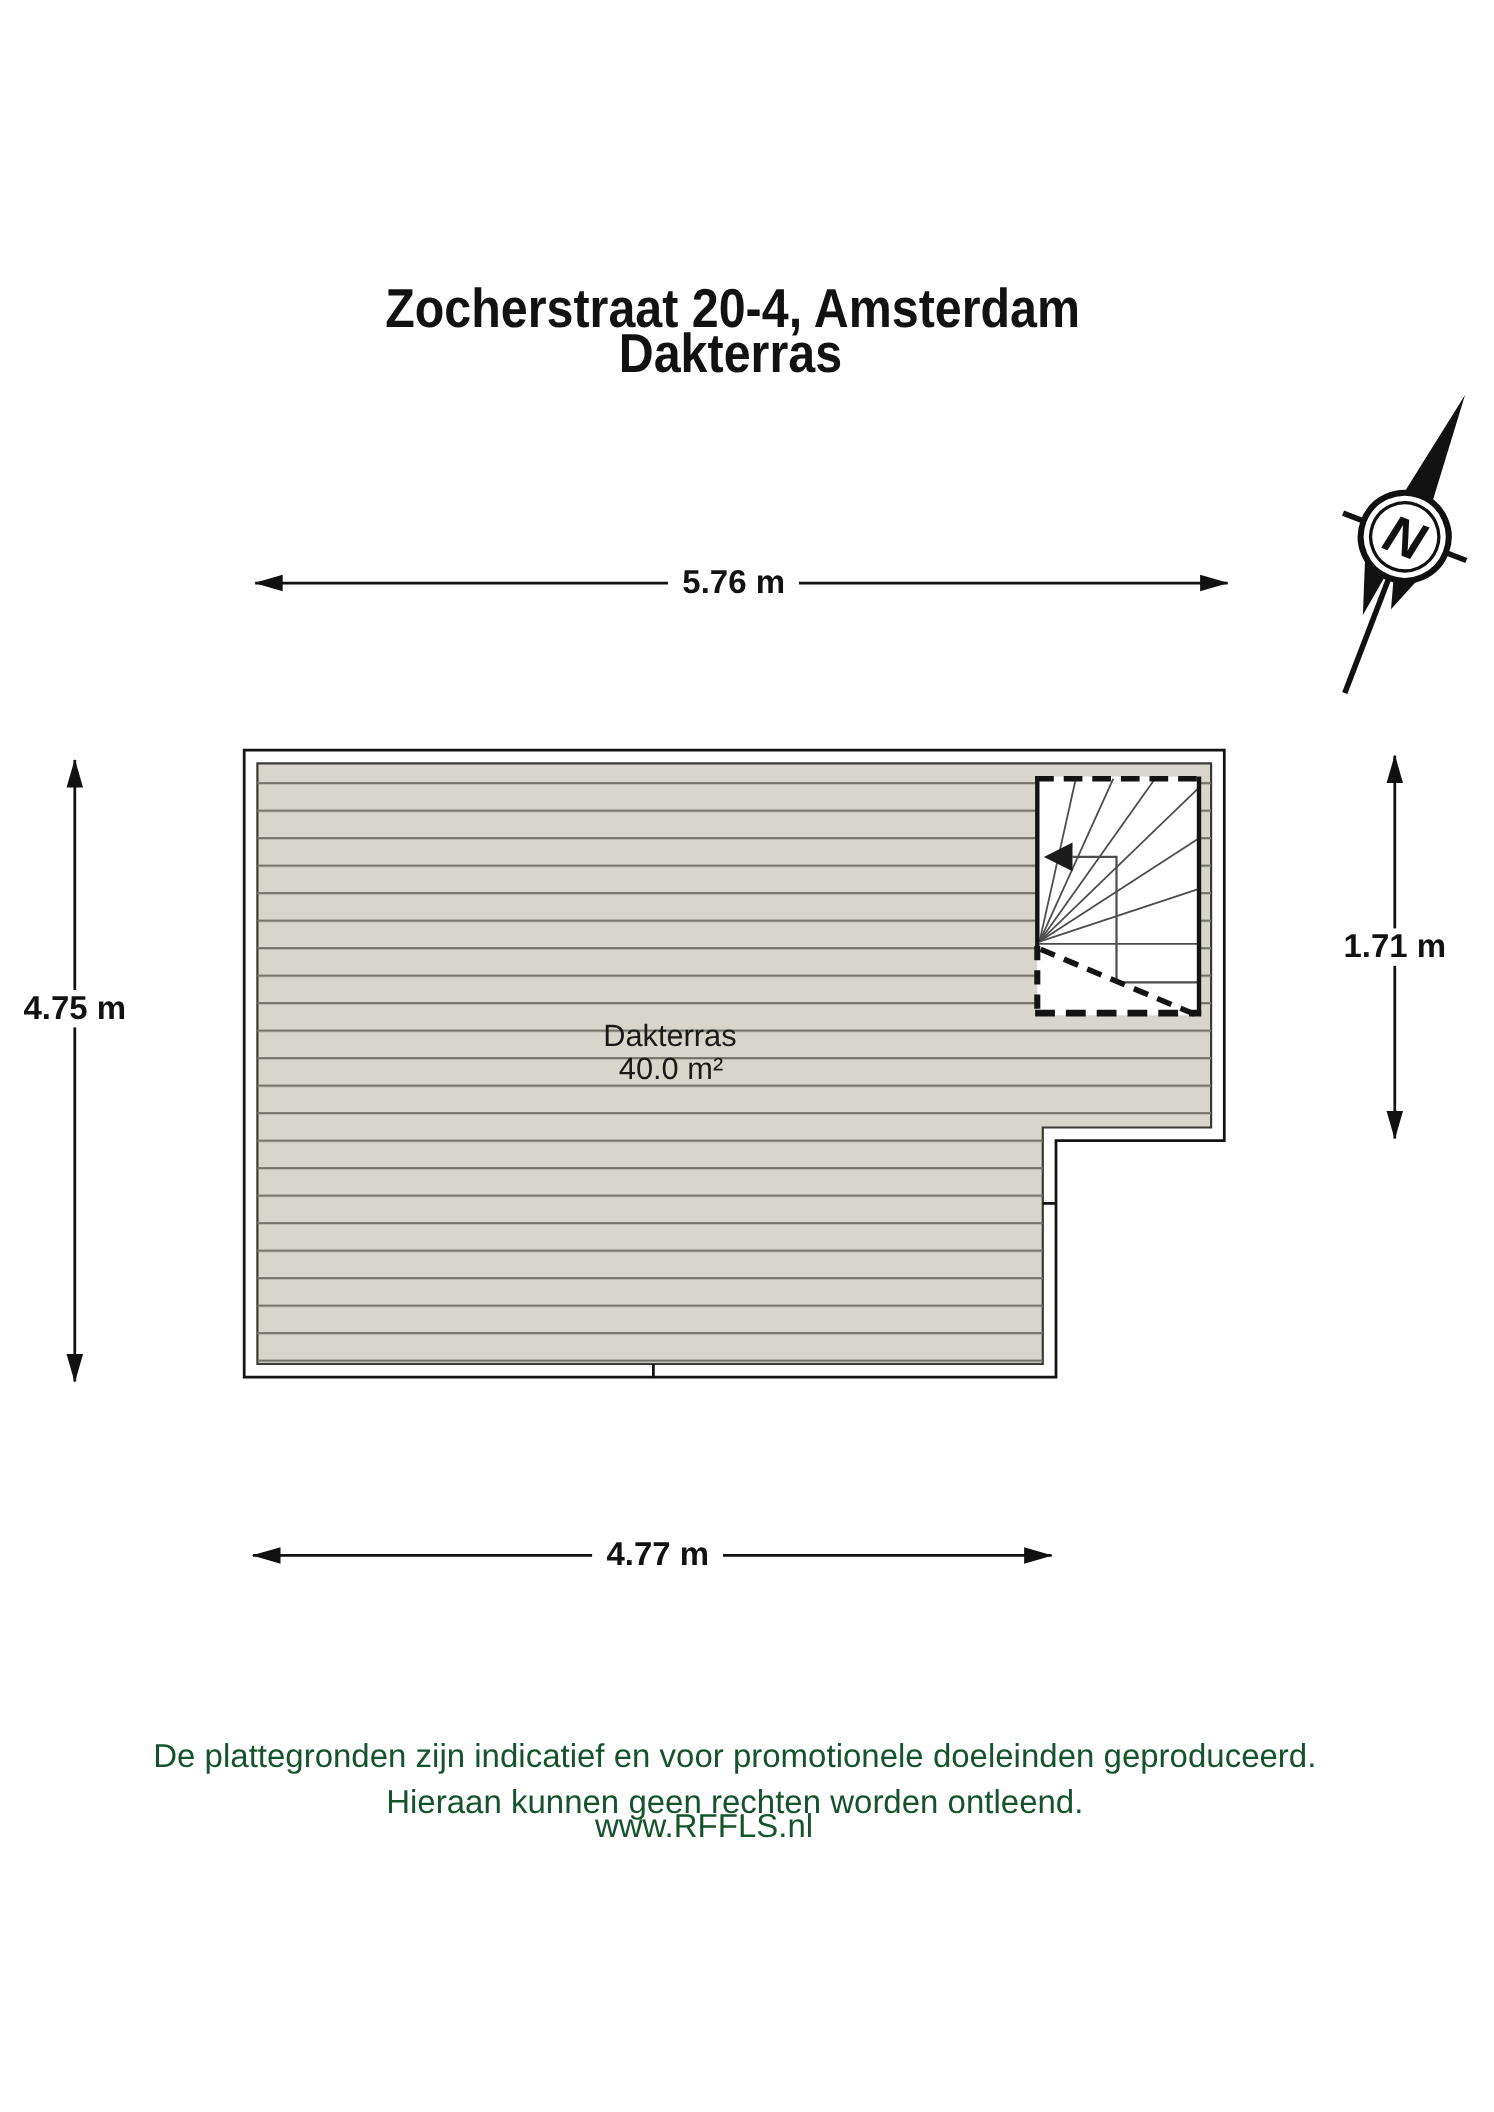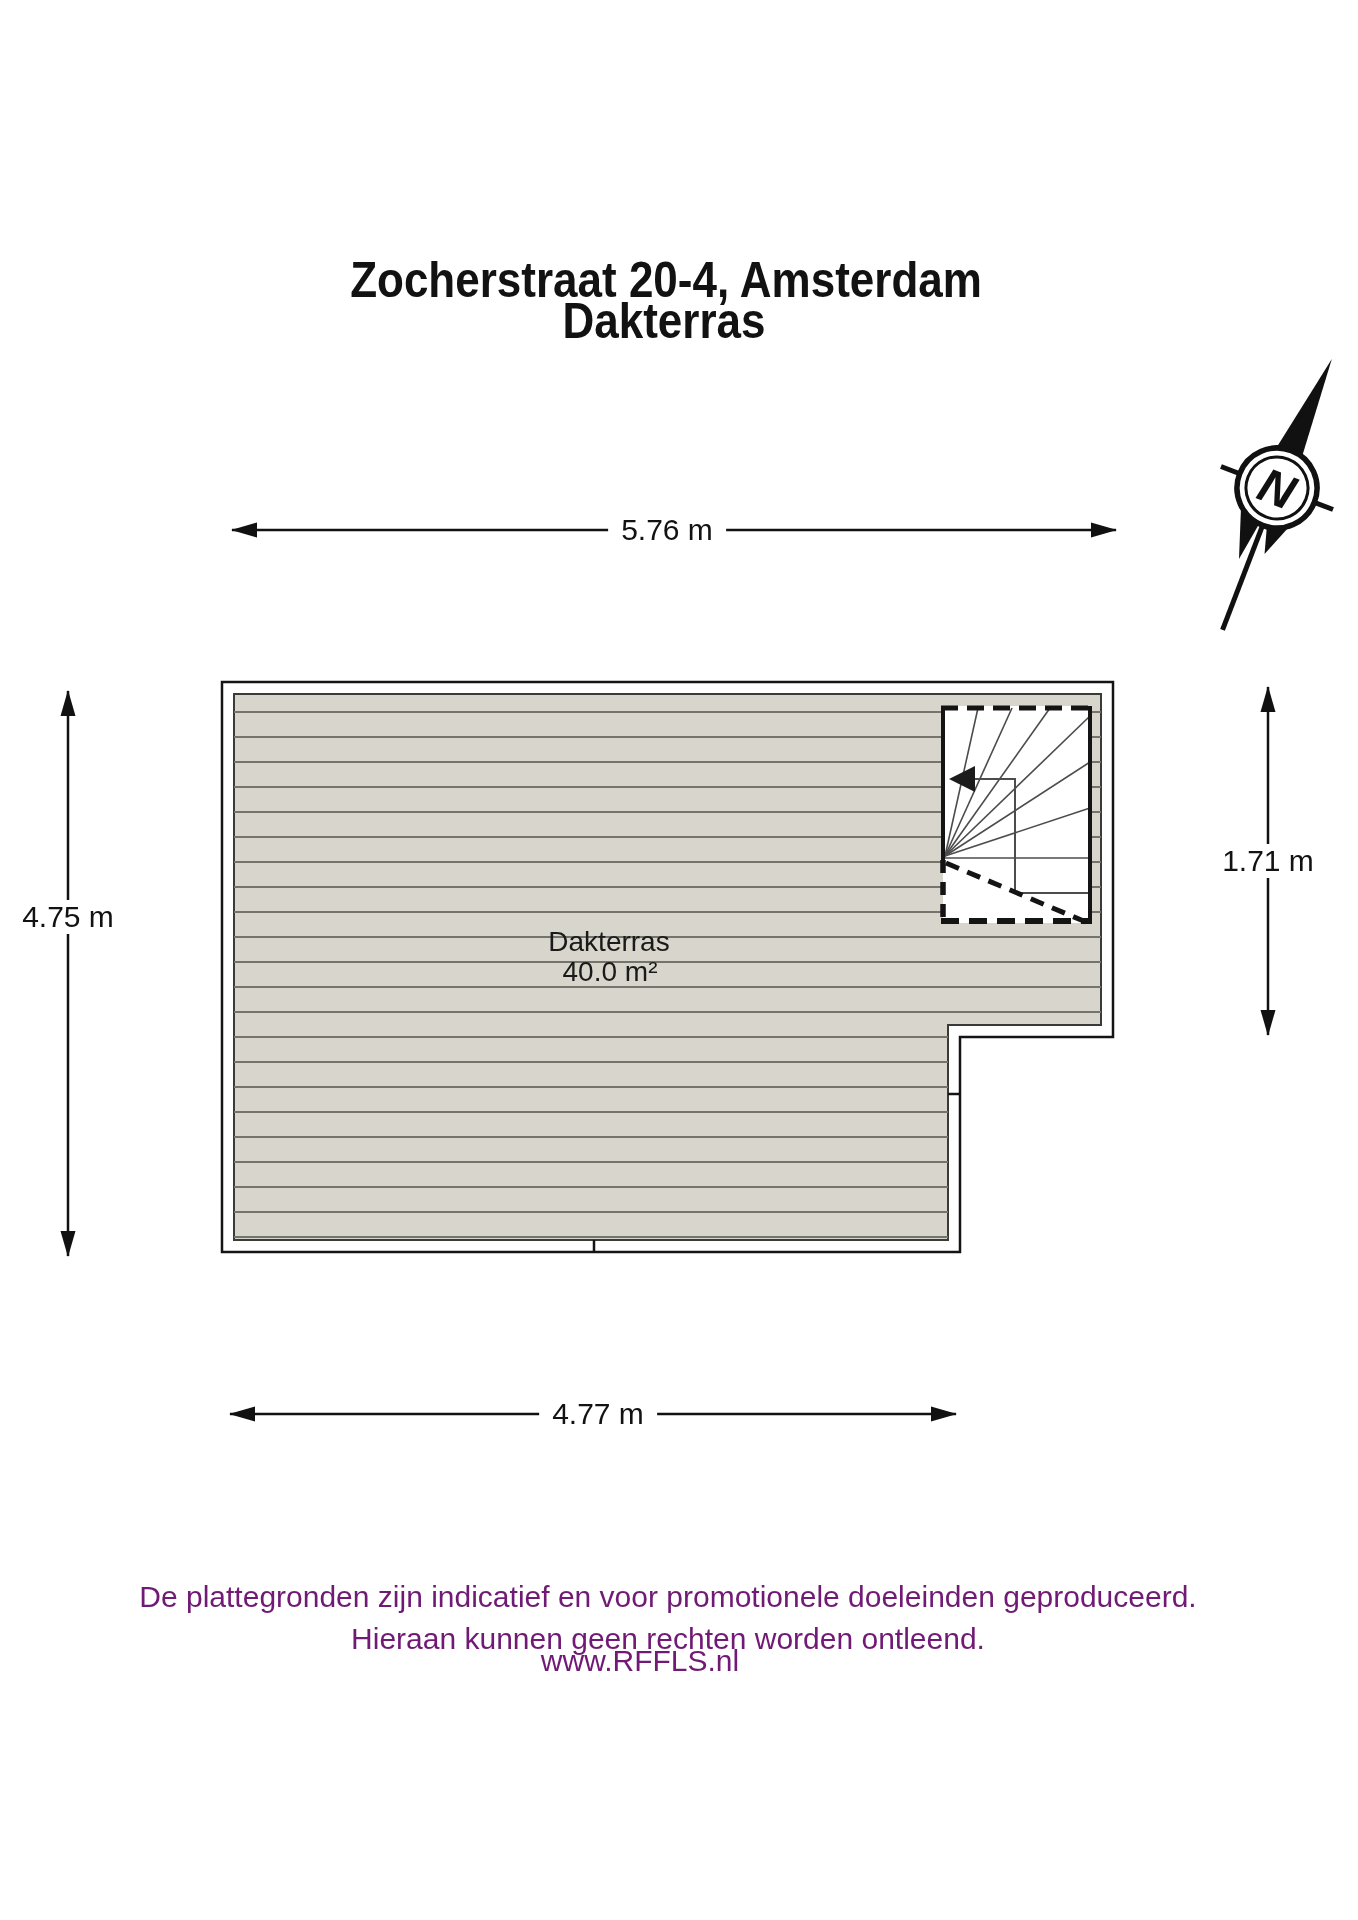--- a/index.html
+++ b/index.html
@@ -9,27 +9,27 @@
   }
   .abs{position:absolute;}
   .center-xy{transform:translate(-50%,-50%);white-space:nowrap;}
   .title-line{
     font-weight:bold;font-size:50px;line-height:50px;color:#121212;
     text-align:center;
   }
   .condense{display:inline-block;transform:scaleX(0.88);transform-origin:center;}
   .dim-label{
     font-size:30px;line-height:34px;color:#121212;background:#ffffff;
-    padding:0 13px;white-space:nowrap;
+    padding:0 13px;white-space:nowrap;font-weight:bold;
   }
   .room-label{
     font-size:28px;line-height:30px;color:#1a1a1a;text-align:center;white-space:nowrap;
   }
   .footer-line{
-    font-size:30px;line-height:32px;color:#701a75;text-align:center;white-space:nowrap;
+    font-size:30px;line-height:32px;color:#14532d;text-align:center;white-space:nowrap;
   }
   svg{display:block;}
   svg text{font-family:"Liberation Sans","DejaVu Sans",sans-serif;}
 </style>
 </head>
 <body>
 
 <svg class="abs" style="left:0;top:0" width="1358" height="1920" viewBox="0 0 1358 1920">
   <defs>
     <marker id="ah" viewBox="0 0 26 18" markerUnits="userSpaceOnUse" markerWidth="26" markerHeight="18" refX="25" refY="9" orient="auto-start-reverse">

